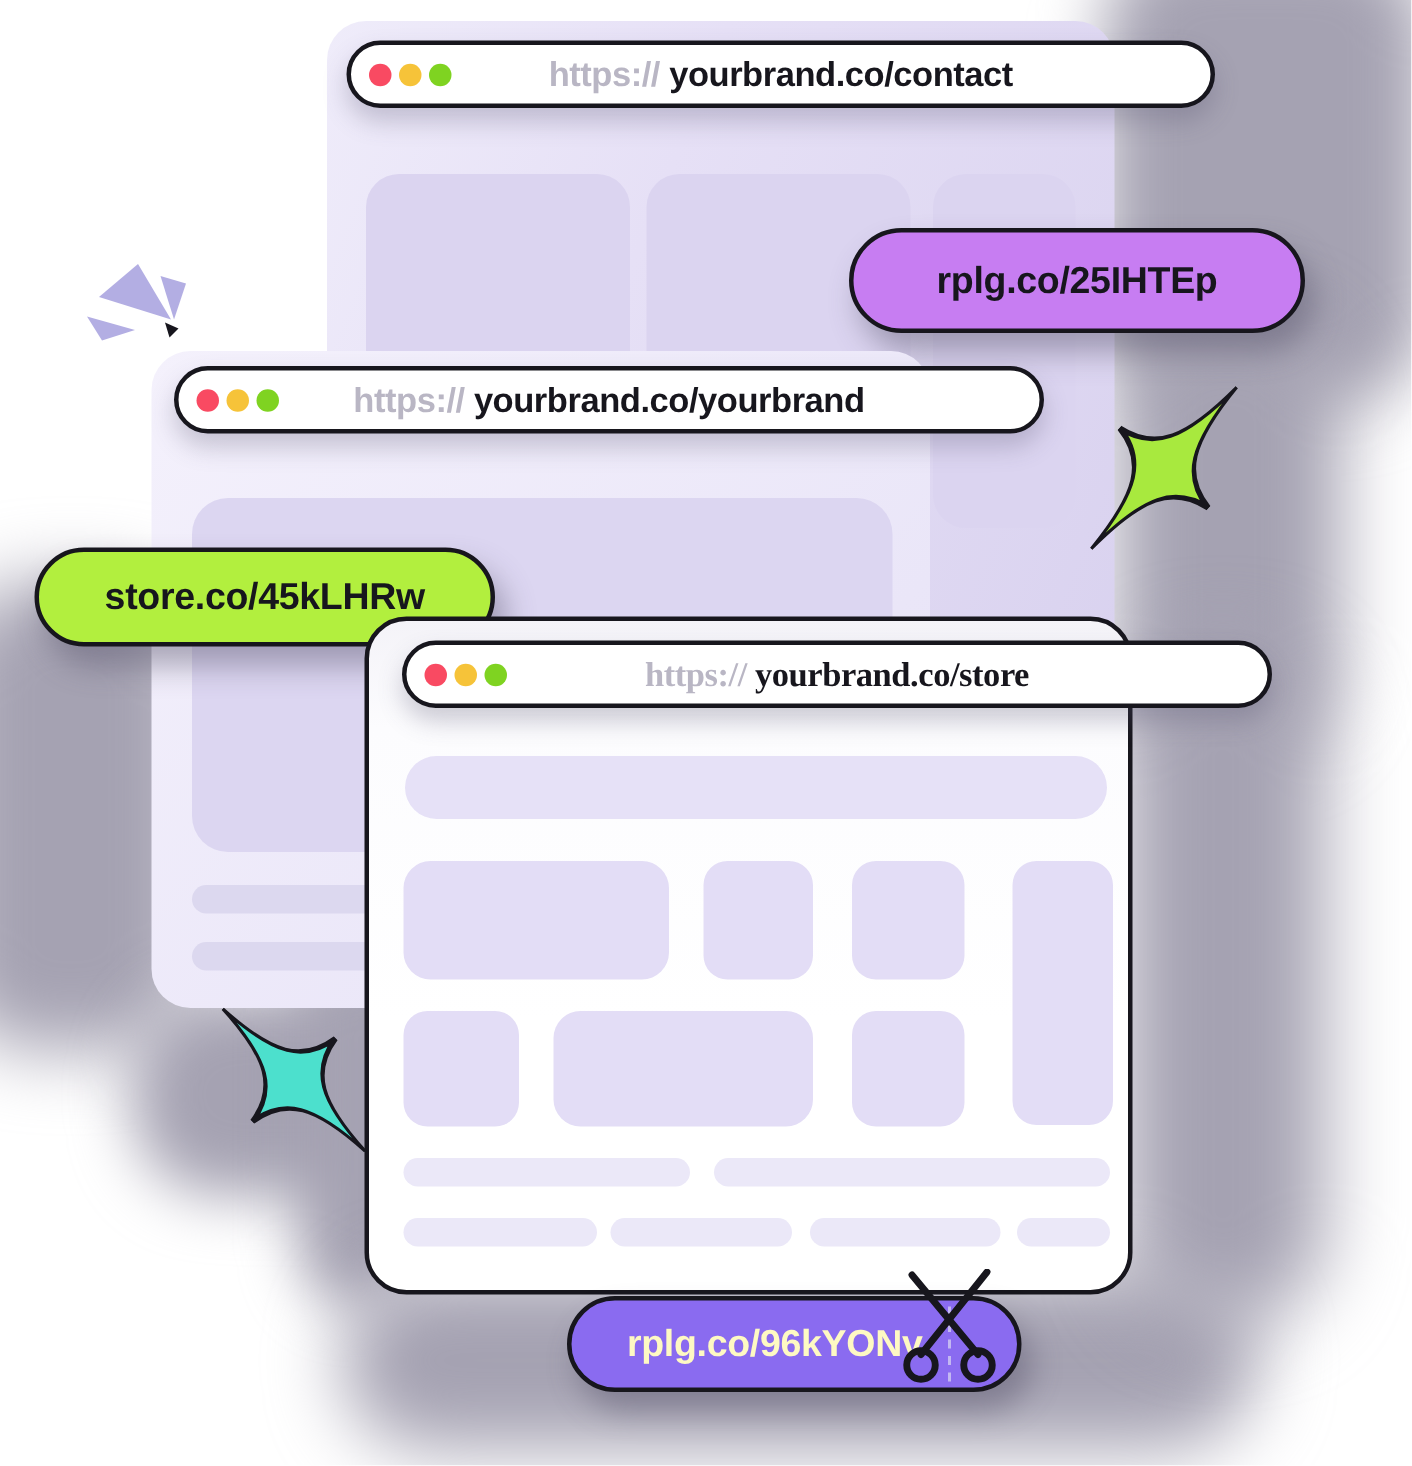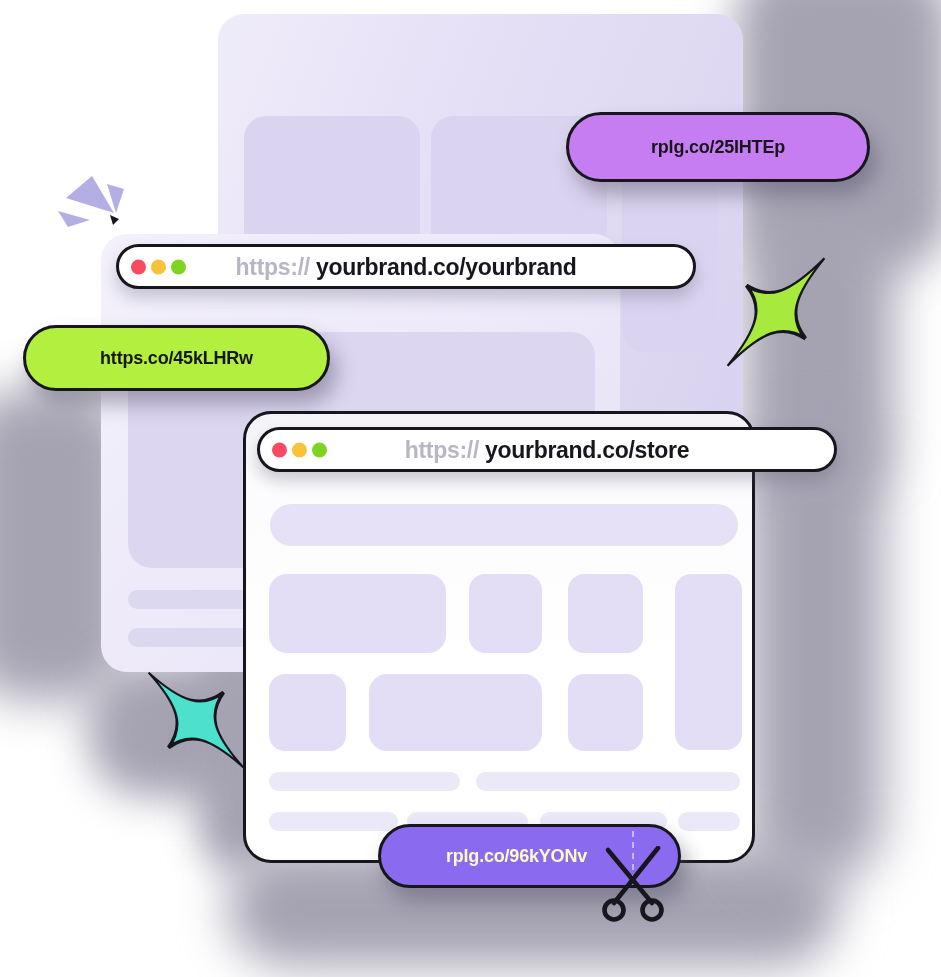--- a/index.html
+++ b/index.html
@@ -29,22 +29,22 @@
     border-radius:28px;box-sizing:border-box;box-shadow:0 9px 16px rgba(84,80,108,.28);}
   .dots{position:absolute;left:12px;top:50%;transform:translateY(-50%);display:flex;gap:5px;}
   .dot{width:15px;height:15px;border-radius:50%;}
   .urltext{position:absolute;left:0;right:0;top:50%;transform:translateY(-50%);
     text-align:center;font-size:23px;font-weight:700;letter-spacing:-0.3px;
     color:#17161d;white-space:nowrap;}
   .scheme{font-weight:700;}
   
   .shortpill{position:absolute;border:3.5px solid #17161d;border-radius:36px;
     box-sizing:border-box;display:flex;align-items:center;justify-content:center;
-    font-size:18px;font-weight:700;letter-spacing:-0.2px;
-    box-shadow:7px 13px 20px rgba(84,80,105,.45);}
+    font-size:25px;font-weight:700;letter-spacing:-0.2px;
+    box-shadow:7px 13px 20px rgba(84,80,105,.45);margin-top:40px;}
   .pill-contact{left:566px;top:112px;width:304px;height:70px;z-index:4;color:#17161d;}
   .pill-newsletter{left:23px;top:325px;width:307px;height:66px;z-index:8;color:#17161d;}
   .pill-store{left:378px;top:824px;width:303px;height:64px;z-index:13;color:#fef9c3;
     padding-right:26px;}
   .cutline{position:absolute;right:44px;top:4px;bottom:4px;width:0;
     border-left:2.5px dashed #c3b8f2;}
   
   .deco{position:absolute;}
   .sparkle-green{left:726px;top:262px;width:100px;height:100px;z-index:8;
     transform:rotate(-48deg) scale(1.45,.8);}
@@ -64,20 +64,28 @@
   <div class="shadow" style="left:88px;top:662px;width:195px;height:135px;filter:blur(20px);"></div>
   <div class="shadow" style="left:198px;top:636px;width:85px;height:235px;filter:blur(18px);"></div>
   <div class="shadow" style="left:228px;top:848px;width:610px;height:118px;filter:blur(24px);"></div>
   <div class="shadow" style="left:748px;top:430px;width:135px;height:452px;filter:blur(26px);"></div>
 
   <div class="win win-contact">
     <div class="block blk-l1" style="left:26px;top:102px;width:176px;height:312px;border-radius:22px;"></div>
     <div class="block blk-l1" style="left:213px;top:102px;width:176px;height:312px;border-radius:22px;"></div>
     <div class="block blk-l1" style="left:404px;top:102px;width:95px;height:236px;border-radius:22px;"></div>
   </div>
+  <div class="urlbar" style="left:231px;top:27px;width:579px;z-index:4;">
+    <div class="dots">
+      <span class="dot" style="background: rgb(249, 74, 98);"></span>
+      <span class="dot" style="background: rgb(246, 195, 57);"></span>
+      <span class="dot" style="background: rgb(127, 211, 33);"></span>
+    </div>
+    <div class="urltext"><span class="scheme" style="color: rgb(185, 182, 196);">https://</span> <span>yourbrand.co/contact</span></div>
+  </div>
   <div class="shortpill pill-contact" style="background: rgb(199, 125, 242);">
     <span>rplg.co/25IHTEp</span>
   </div>
 
   <svg class="deco burst" viewBox="0 0 80 66">
     <polygon points="42,6 16,28 64,43" fill="#b3aee3"></polygon>
     <polygon points="57,14 74,19 66,43" fill="#b3aee3"></polygon>
     <polygon points="8,41 40,50 18,57" fill="#b3aee3"></polygon>
     <polygon points="60,45 69,49 63,55" fill="#17161d"></polygon>
   </svg>
@@ -89,21 +97,21 @@
   </div>
   <div class="urlbar" style="left:116px;top:244px;width:580px;z-index:7;">
     <div class="dots">
       <span class="dot" style="background: rgb(249, 74, 98);"></span>
       <span class="dot" style="background: rgb(246, 195, 57);"></span>
       <span class="dot" style="background: rgb(127, 211, 33);"></span>
     </div>
     <div class="urltext"><span class="scheme" style="color: rgb(185, 182, 196);">https://</span> <span>yourbrand.co/yourbrand</span></div>
   </div>
   <div class="shortpill pill-newsletter" style="background: rgb(178, 239, 62);">
-    <span>https.co/45kLHRw</span>
+    <span>store.co/45kLHRw</span>
   </div>
 
   <svg class="deco sparkle-green" viewBox="0 0 100 100">
     <path d="M50 0 C53 34 66 47 100 50 C66 53 53 66 50 100 C47 66 34 53 0 50 C34 47 47 34 50 0 Z" stroke="#17161d" stroke-width="2.6" fill="#a8e93e"></path>
   </svg>
 
   <svg class="deco sparkle-teal" viewBox="0 0 100 100">
     <path d="M50 0 C53 34 66 47 100 50 C66 53 53 66 50 100 C47 66 34 53 0 50 C34 47 47 34 50 0 Z" stroke="#17161d" stroke-width="2.6" fill="#4ce0cd"></path>
   </svg>
 
@@ -116,21 +124,21 @@
     <div class="block blk-store" style="left:23px;top:260px;width:77px;height:77px;"></div>
     <div class="block blk-store" style="left:123px;top:260px;width:173px;height:77px;border-radius:18px;"></div>
     <div class="block blk-store" style="left:322px;top:260px;width:75px;height:77px;"></div>
     <div class="block line-store" style="left:23px;top:358px;width:191px;height:19px;"></div>
     <div class="block line-store" style="left:230px;top:358px;width:264px;height:19px;"></div>
     <div class="block line-store" style="left:23px;top:398px;width:129px;height:19px;"></div>
     <div class="block line-store" style="left:161px;top:398px;width:121px;height:19px;"></div>
     <div class="block line-store" style="left:294px;top:398px;width:127px;height:19px;"></div>
     <div class="block line-store" style="left:432px;top:398px;width:62px;height:19px;"></div>
   </div>
-  <div class="urlbar" style="left:257px;top:427px;width:580px;z-index:12;">
+  <div class="urlbar" style="left:268px;top:427px;width:580px;z-index:12;font-family:Liberation Serif, serif;">
     <div class="dots">
       <span class="dot" style="background: rgb(249, 74, 98);"></span>
       <span class="dot" style="background: rgb(246, 195, 57);"></span>
       <span class="dot" style="background: rgb(127, 211, 33);"></span>
     </div>
     <div class="urltext"><span class="scheme" style="color: rgb(185, 182, 196);">https://</span> <span>yourbrand.co/store</span></div>
   </div>
   <div class="shortpill pill-store" style="background: rgb(138, 107, 240);">
     <span>rplg.co/96kYONv</span>
     <span class="cutline"></span>

